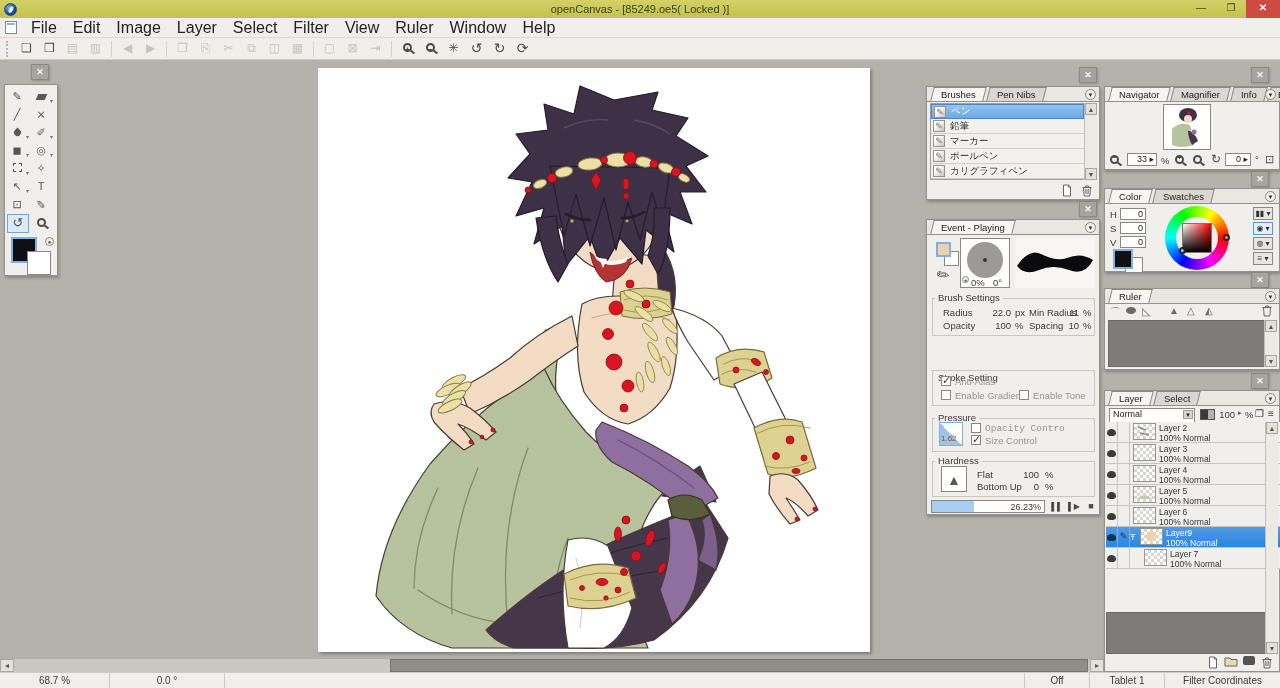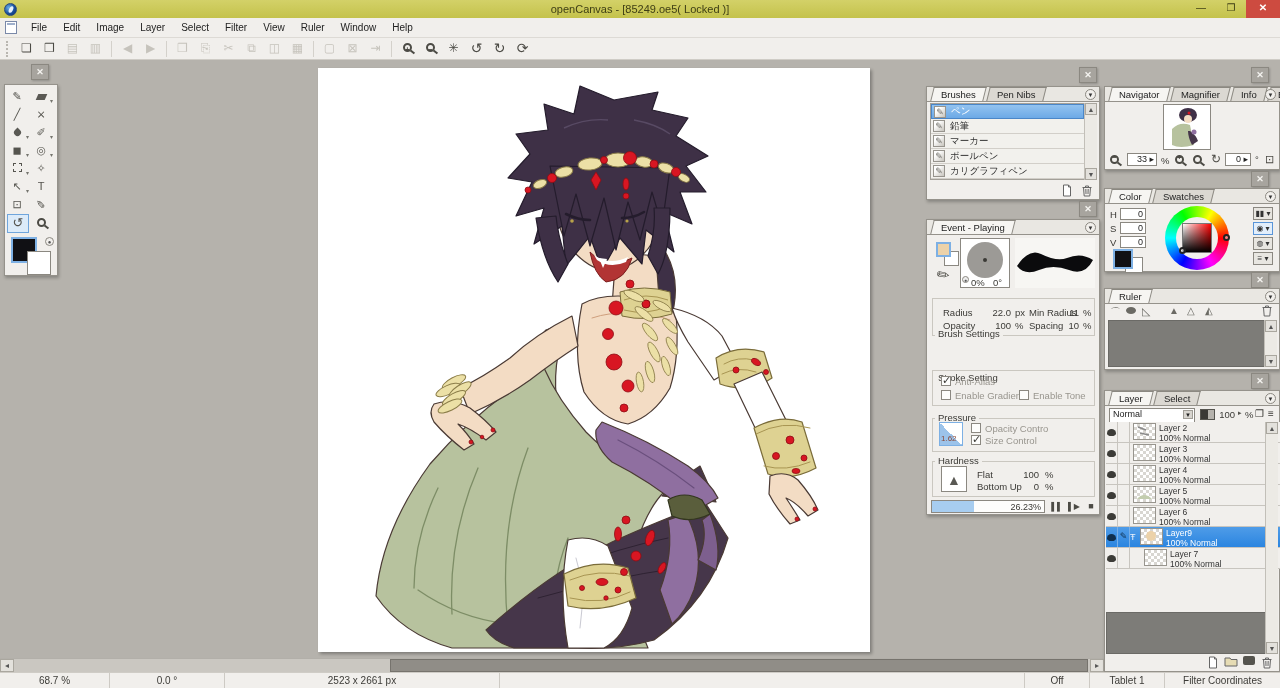--- a/index.html
+++ b/index.html
@@ -15,21 +15,21 @@
     border:1px solid #2a4a7a; position:relative; z-index:2;}
   .applogo::after{content:""; position:absolute; left:4px; top:2px; width:4px; height:7px; background:#e8f2fc; border-radius:50%; transform:rotate(25deg);}
   .wbtns { position:absolute; right:0; top:0; height:18px; display:flex; z-index:2;}
   .wbtn { width:30px; height:18px; text-align:center; line-height:16px; font-size:10px; color:#3e3e15; }
   .wbtn.close { width:34px; background:#cd4b40; color:#fff; font-weight:bold; }
 
   .menubar { position:absolute; left:0; top:18px; width:1280px; height:20px; background:#f1efec;
     border-bottom:1px solid #dddad5; display:flex; align-items:center; gap:0; }
   .docicon { width:12px; height:13px; border:1px solid #7a89a8; background:#fff; margin:0 6px 0 5px; position:relative;}
   .docicon::after{content:""; position:absolute; left:1px; top:1px; width:8px; height:2px; background:#9fb0cc;}
-  .mitem { padding:0 8px; font-size:10px; color:#222; line-height:19px; }
+  .mitem { padding:0 8px; font-size:16px; color:#222; line-height:19px; }
 
   .toolbar { position:absolute; left:0; top:38px; width:1280px; height:22px; background:#f1efec;
     border-bottom:1px solid #cfccc6; display:flex; align-items:center; padding-left:6px; }
   .tgrip { width:4px; height:16px; border-left:2px dotted #b9b6b0; margin-right:5px;}
   .tbtn { width:23px; height:18px; text-align:center; line-height:17px; font-size:12px; color:#4c4b45; }
   .tbtn.dis { color:#c6c3bc; }
   .tsep { width:1px; height:16px; background:#d4d1cb; margin:0 4px; }
   .mag { position:relative; display:inline-block; width:9px; height:9px; border:2px solid #4c4b45; border-radius:50%; }
   .mag::after { content:""; position:absolute; width:5px; height:2px; background:#4c4b45; right:-5px; bottom:-3px; transform:rotate(40deg); }
   .mag .pm { position:absolute; left:0px; top:-4px; font-size:8px; font-weight:bold; color:#4c4b45; }
@@ -406,21 +406,21 @@
   <span style="position:absolute;left:35px;top:56px;width:7px;height:7px;border:1px solid #8b8881;border-radius:50%;font-size:5px;line-height:6px;text-align:center;color:#555;background:#eee;">●</span>
   <span class="t" style="left:44px;top:57px;">0%</span>
   <span class="t" style="left:66px;top:57px;">0°</span>
 
   <svg style="position:absolute;left:88px;top:18px;" width="80" height="50" viewBox="0 0 80 50">
     <rect x="0" y="0" width="80" height="50" fill="#f7f6f3"></rect>
     <path d="M2 28 Q14 10 26 16 Q42 24 52 20 Q66 14 78 22 Q70 38 54 32 Q38 26 24 32 Q10 38 2 28 Z" fill="#0b0b0d"></path>
   </svg>
 
   <div class="grp" style="left:5px;top:78px;width:163px;height:38px;"></div>
-  <span class="grplbl" style="left:8px;top:72px;margin-top:36px;">Brush Settings</span>
+  <span class="grplbl" style="left:8px;top:72px;">Brush Settings</span>
   <span class="t" style="left:16px;top:87px;">Radius</span>
   <span class="t right" style="left:56px;top:87px;width:28px;">22.0</span>
   <span class="t" style="left:88px;top:87px;">px</span>
   <span class="t" style="left:102px;top:87px;">Min Radius</span>
   <span class="t right" style="left:138px;top:87px;width:14px;">11</span>
   <span class="t" style="left:156px;top:87px;">%</span>
   <span class="t" style="left:16px;top:100px;">Opacity</span>
   <span class="t right" style="left:56px;top:100px;width:28px;">100</span>
   <span class="t" style="left:88px;top:100px;">%</span>
   <span class="t" style="left:102px;top:100px;">Spacing</span>
@@ -436,21 +436,21 @@
   <span class="cb" style="left:92px;top:170px;"></span>
   <span class="t gray" style="left:106px;top:170px;">Enable Tone</span>
 
   <div class="grp" style="left:5px;top:198px;width:163px;height:34px;"></div>
   <span class="grplbl" style="left:8px;top:192px;">Pressure</span>
   <span style="position:absolute;left:12px;top:202px;width:24px;height:24px;background:#fff;border:1px solid #7db0e4;clip-path:none;">
     <span style="position:absolute;left:0;top:0;width:22px;height:22px;background:linear-gradient(to top right,#9cc3ea 50%,transparent 50%);"></span>
     <span style="position:absolute;left:1px;top:11px;font-size:8px;color:#8a4a3a;">1.62</span>
   </span>
   <span class="cb" style="left:44px;top:203px;"></span>
-  <span class="t gray" style="left:58px;top:203px;">Opacity Contro</span>
+  <span class="t gray" style="left:58px;top:203px;font-family:Liberation Mono, monospace;">Opacity Contro</span>
   <span class="cb c" style="left:44px;top:215px;"></span>
   <span class="t gray" style="left:58px;top:215px;">Size Control</span>
 
   <div class="grp" style="left:5px;top:241px;width:163px;height:36px;"></div>
   <span class="grplbl" style="left:8px;top:235px;">Hardness</span>
   <span style="position:absolute;left:14px;top:246px;width:26px;height:26px;background:#fff;border:1px solid #8b8881;text-align:center;line-height:26px;font-size:14px;color:#5a5954;">▲</span>
   <span class="t" style="left:50px;top:249px;">Flat</span>
   <span class="t right" style="left:92px;top:249px;width:20px;">100</span>
   <span class="t" style="left:118px;top:249px;">%</span>
   <span class="t" style="left:50px;top:261px;">Bottom Up</span>
@@ -665,18 +665,17 @@
         <path d="M2.5 3.5h7l-.7 8.5H3.2z" fill="none" stroke="#666"></path>
         <path d="M1.5 3.5h9M4.5 3.5V2h3v1.5" fill="none" stroke="#666"></path>
         <path d="M4.5 5l.3 5M6 5v5M7.5 5l-.3 5" stroke="#666" stroke-width=".7"></path>
       </svg>
   </span>
 </div>
 
 <div class="statusbar">
   <span class="sseg" style="width:110px;">68.7 %</span>
   <span class="sseg" style="width:115px;">0.0 °</span>
-  <span class="sseg" style="width:275px;">2523 x 2661 px</span>
   <span class="sseg" style="flex:1;"></span>
   <span class="sseg" style="width:65px;">Off</span>
   <span class="sseg" style="width:75px;">Tablet 1</span>
   <span class="sseg" style="width:115px;border-right:none;">Filter Coordinates</span>
 </div>
 
 </body></html>

